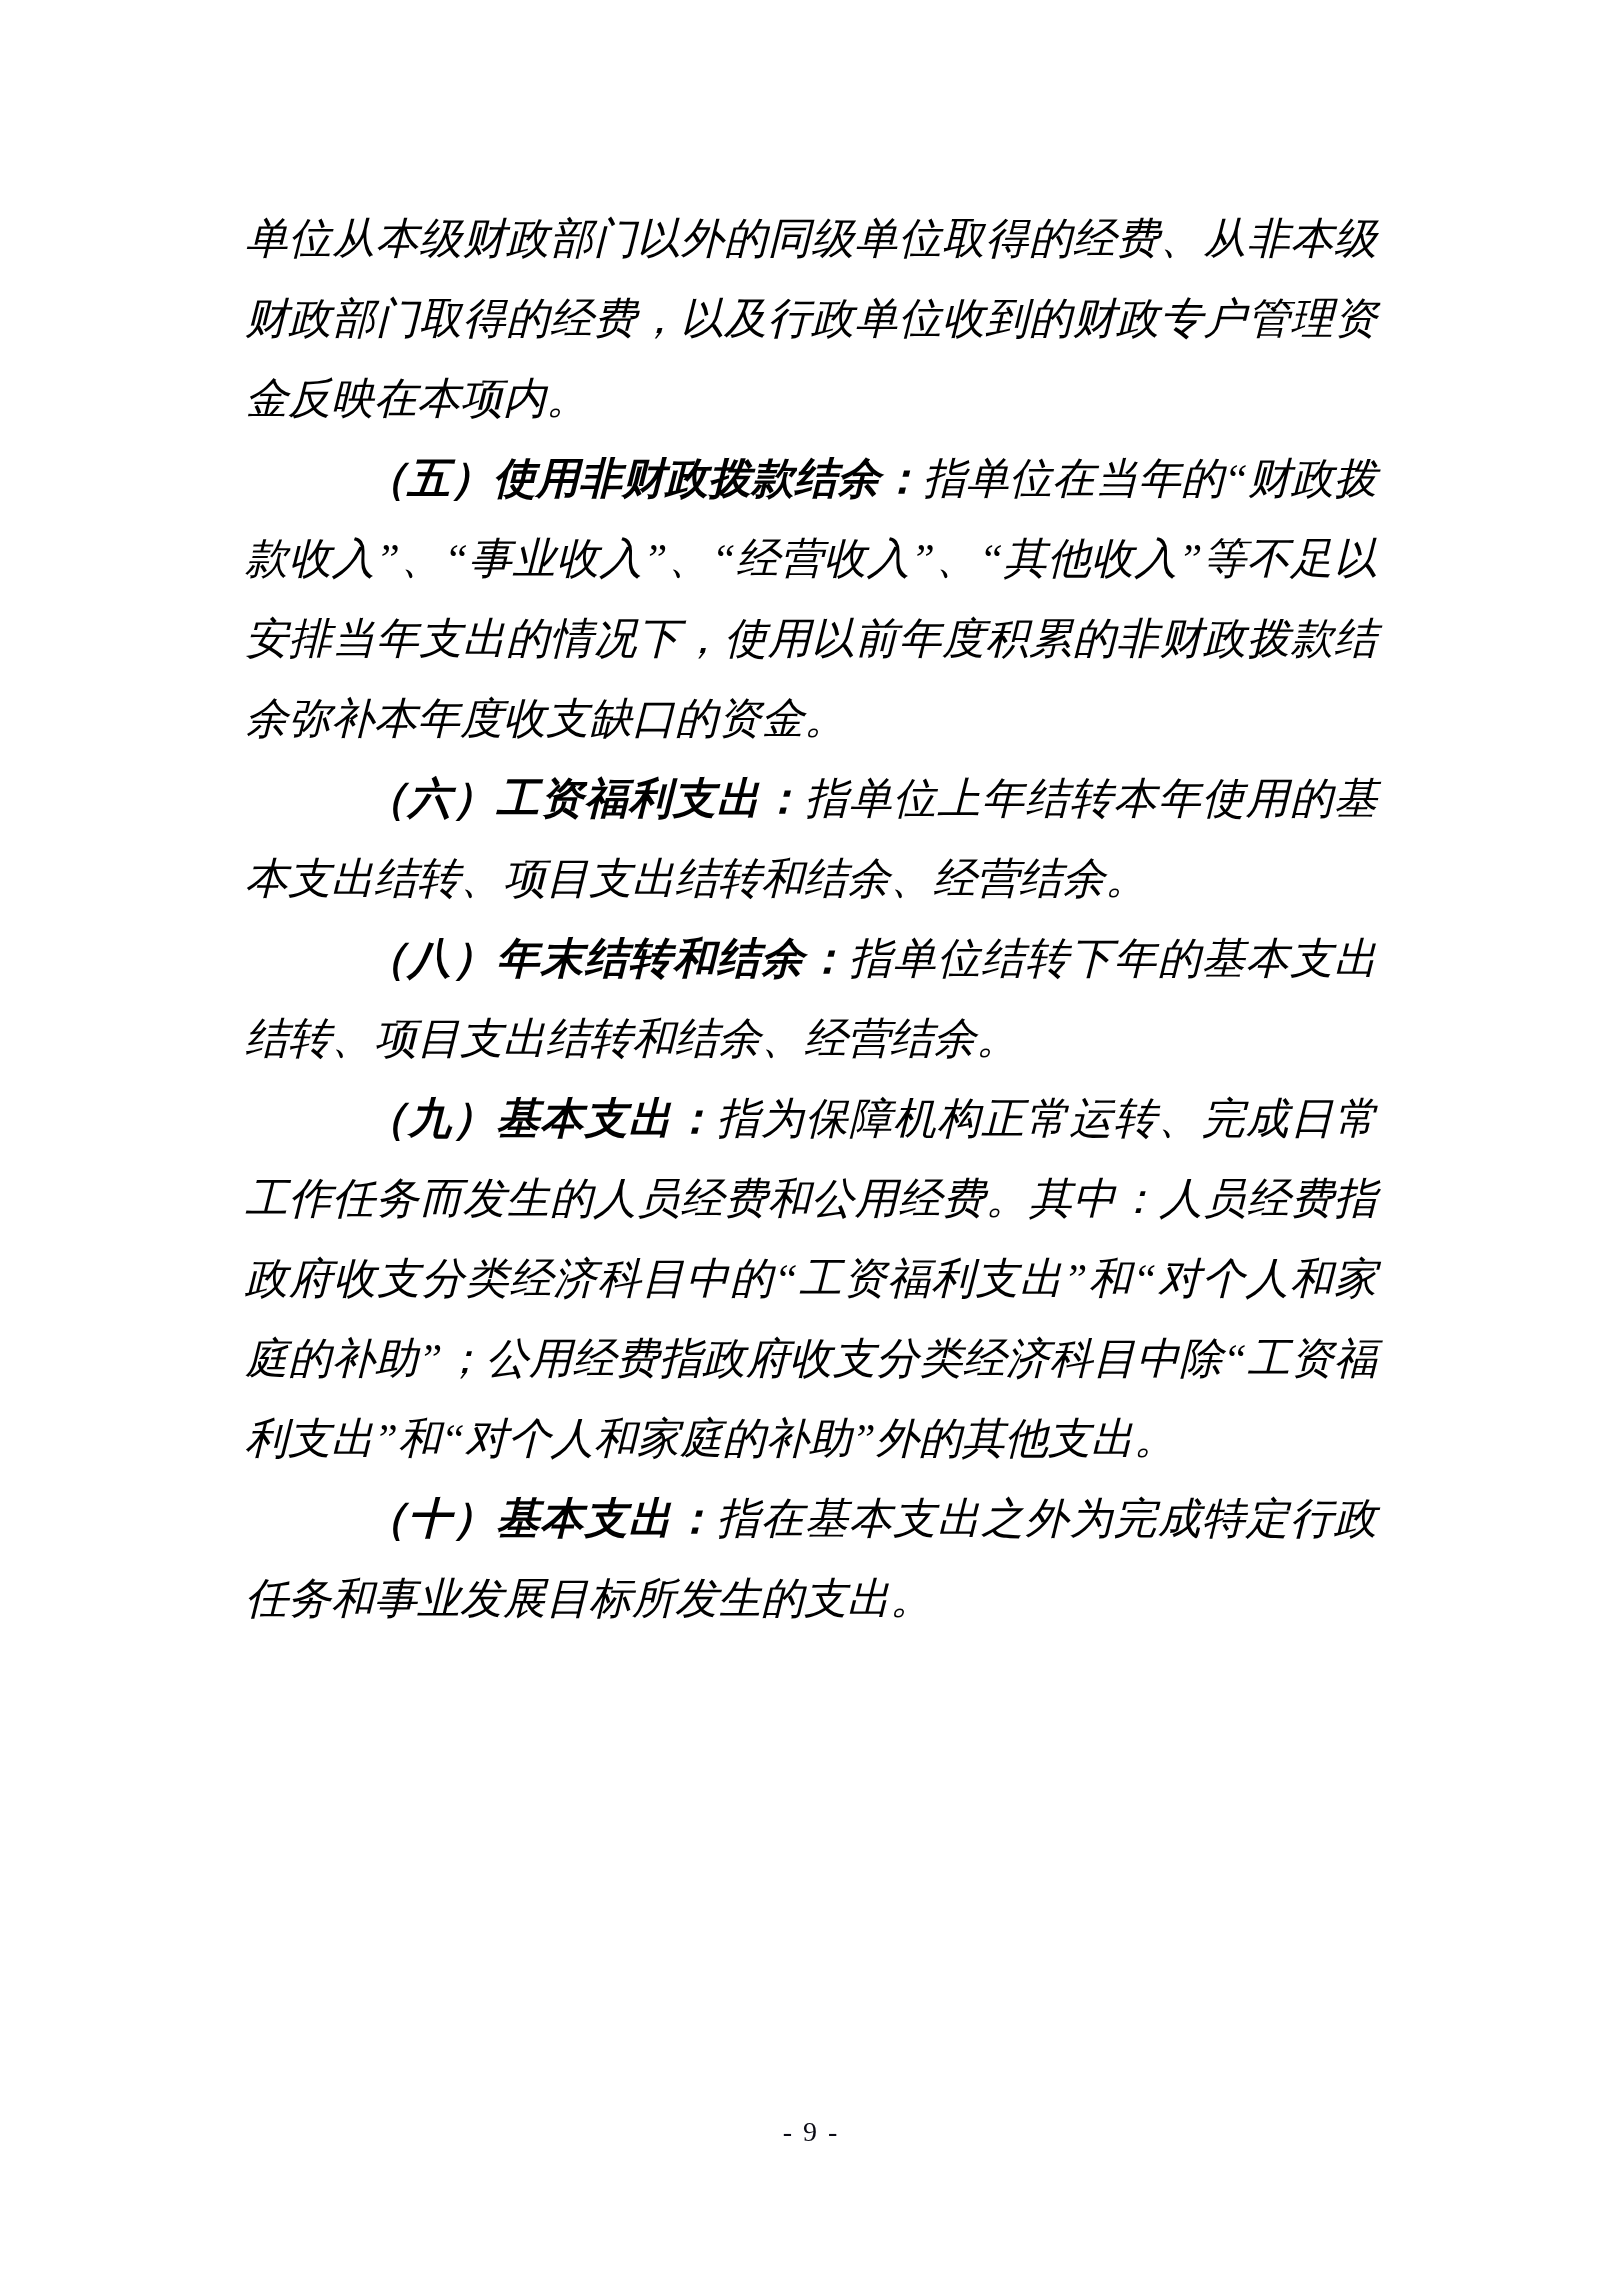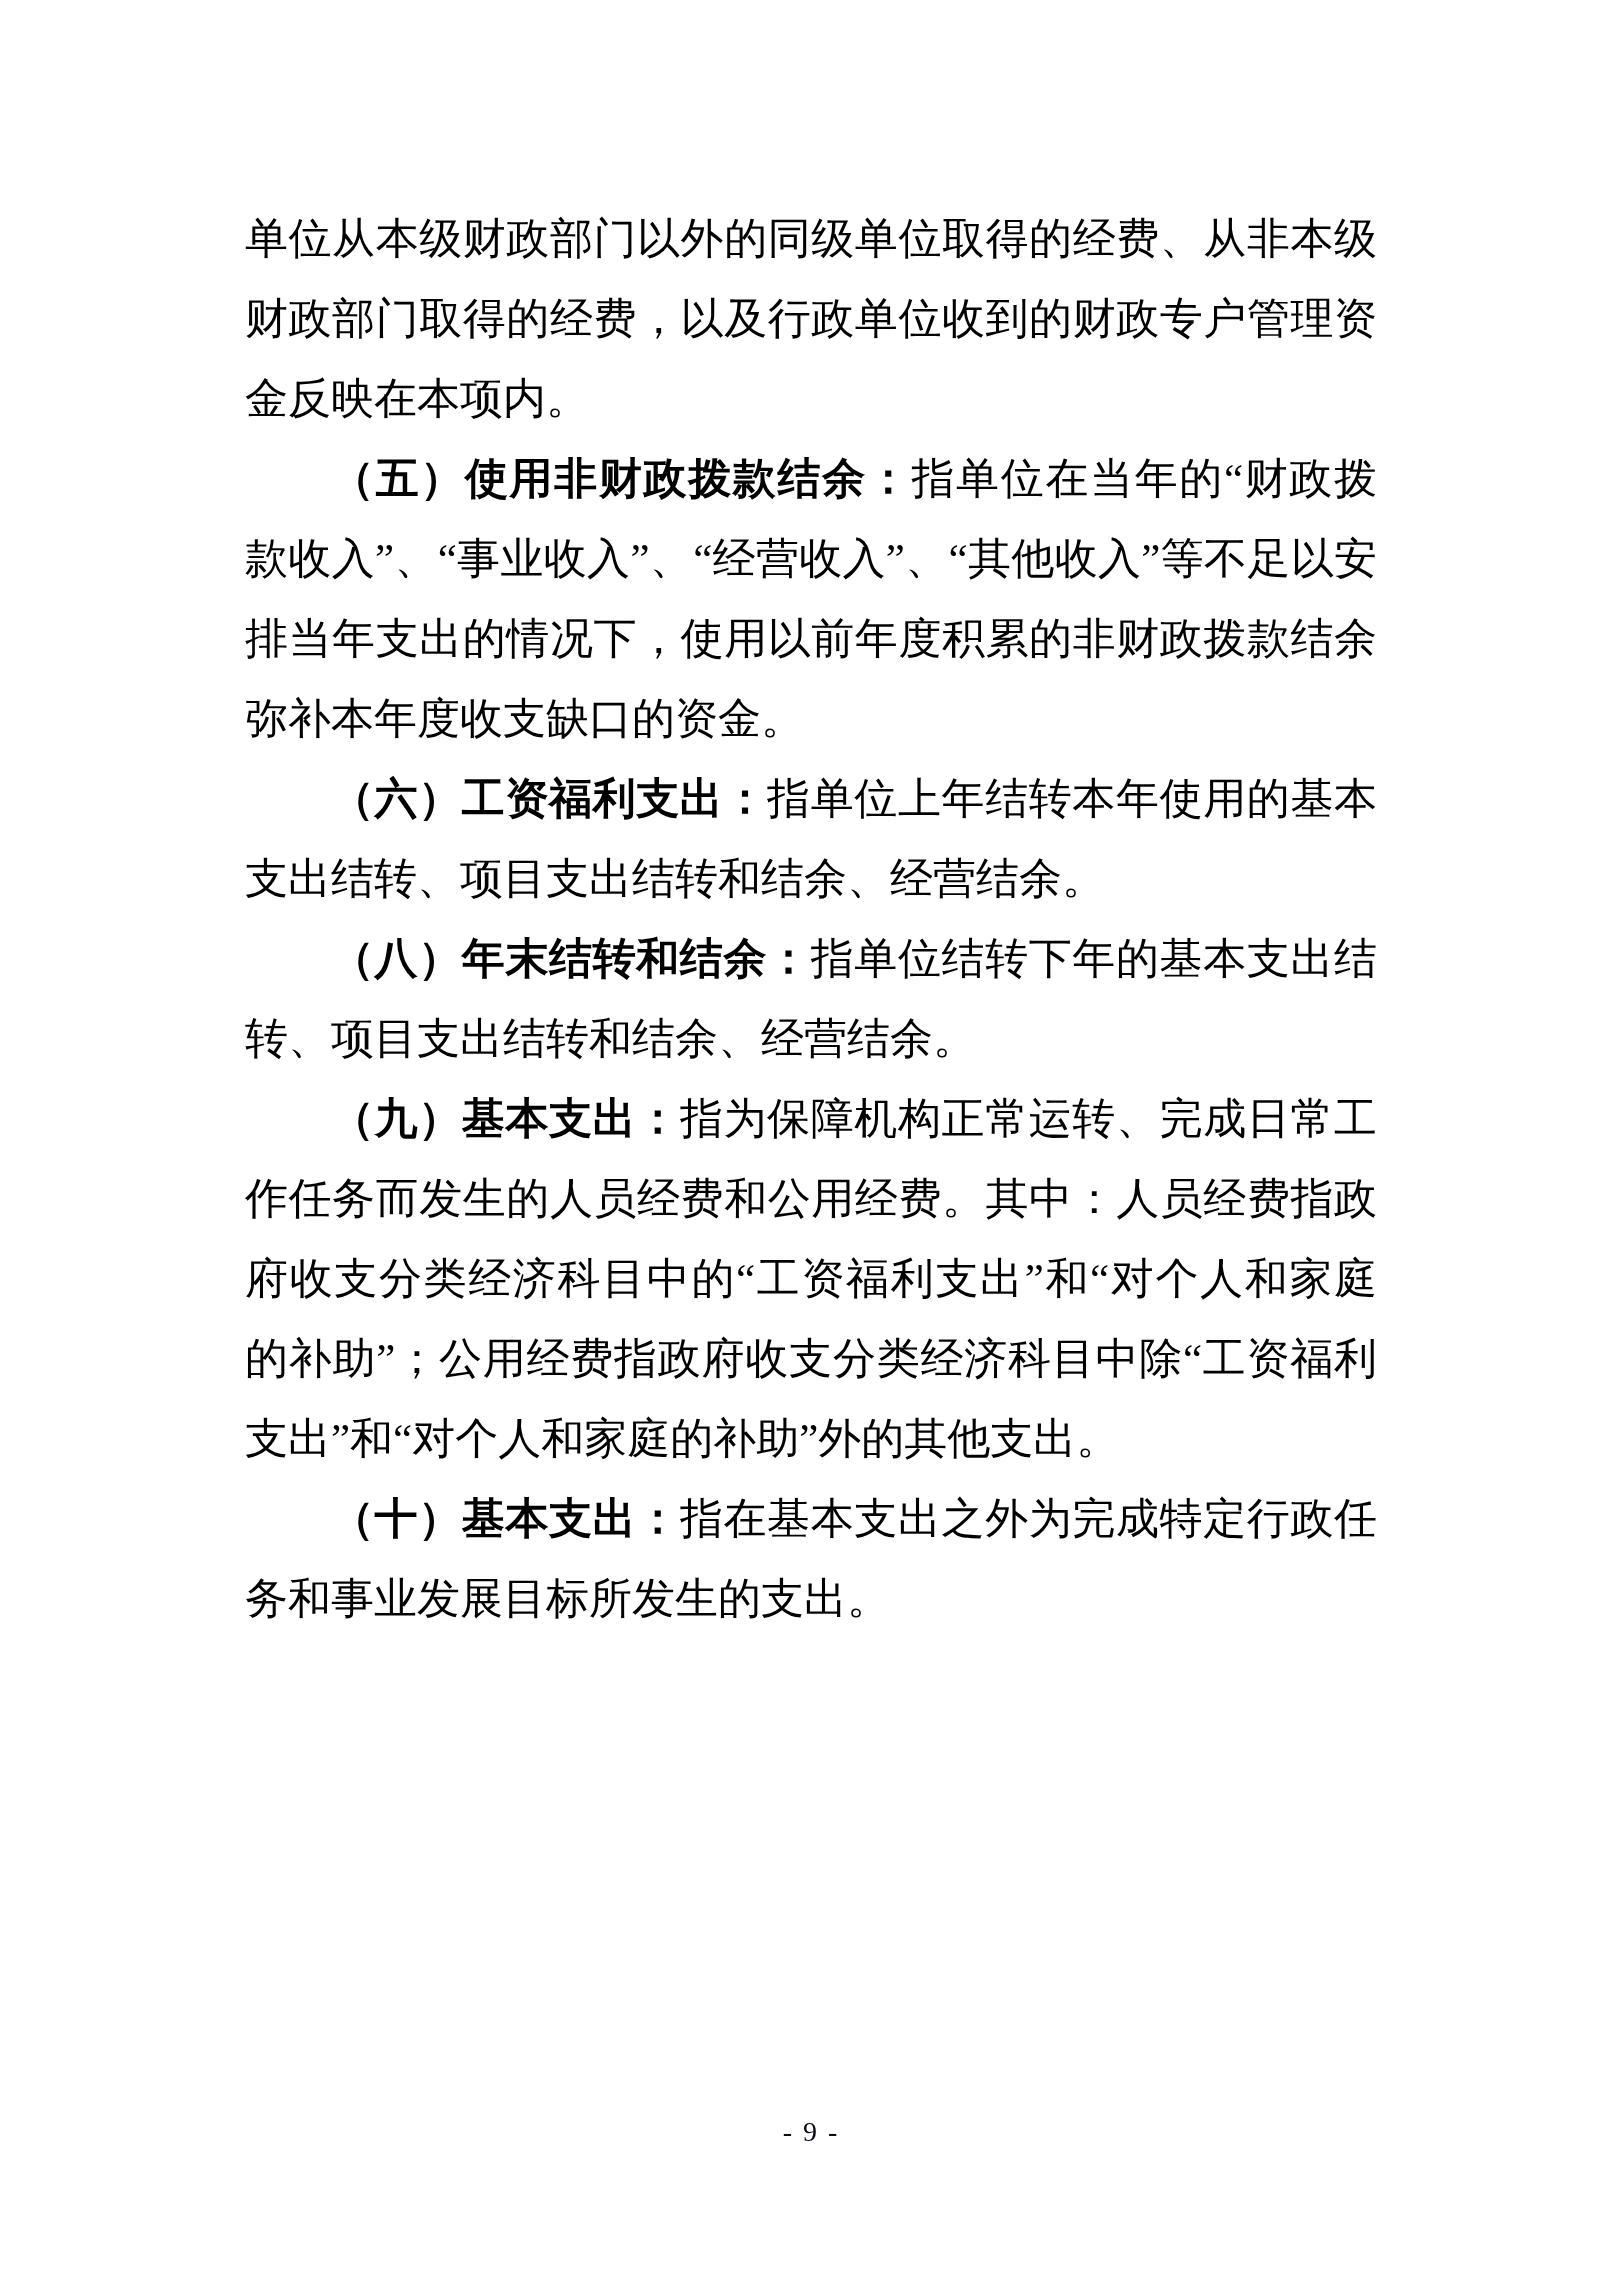--- a/index.html
+++ b/index.html
@@ -18,36 +18,38 @@
   .doc-page {
     position: absolute;
     inset: 0;
     background: #ffffff;
   }
   .doc-body {
     position: absolute;
     left: 245px;
     top: 199px;
     width: 1132px;
+    font-style: italic;
   }
   .para {
     margin: 0;
     padding: 0;
     font-size: 43px;
     line-height: 80px;
     text-align: justify;
     text-justify: inter-character;
     text-align-last: left;
     word-break: break-all;
   }
   .para.indent {
     text-indent: 86px;
   }
   .lead {
     font-weight: bold;
+    margin-left: 33px;
   }
   .page-footer {
     position: absolute;
     left: 0;
     right: 0;
     top: 2115px;
     text-align: center;
     font-size: 28px;
     line-height: 33px;
     color: #0a0a14;

